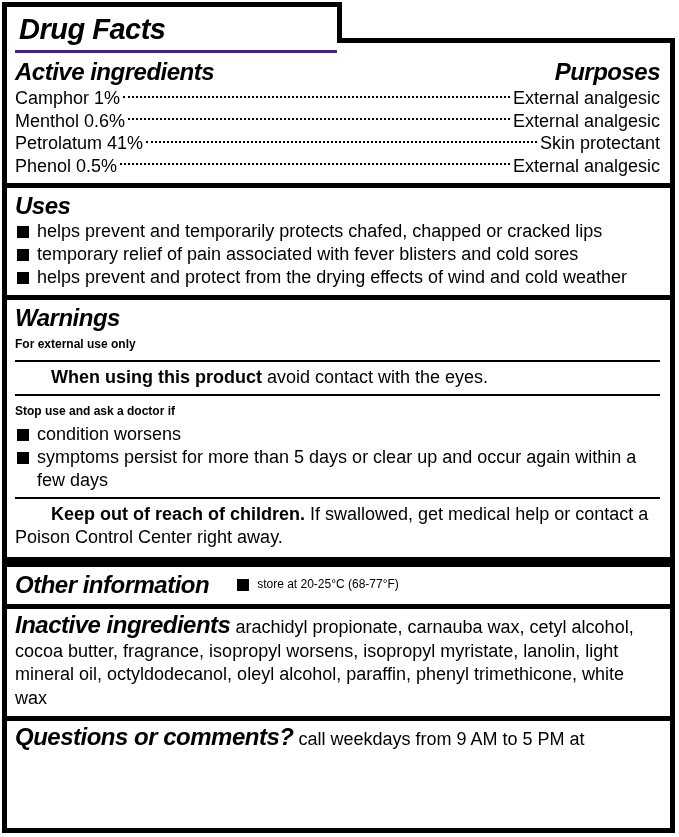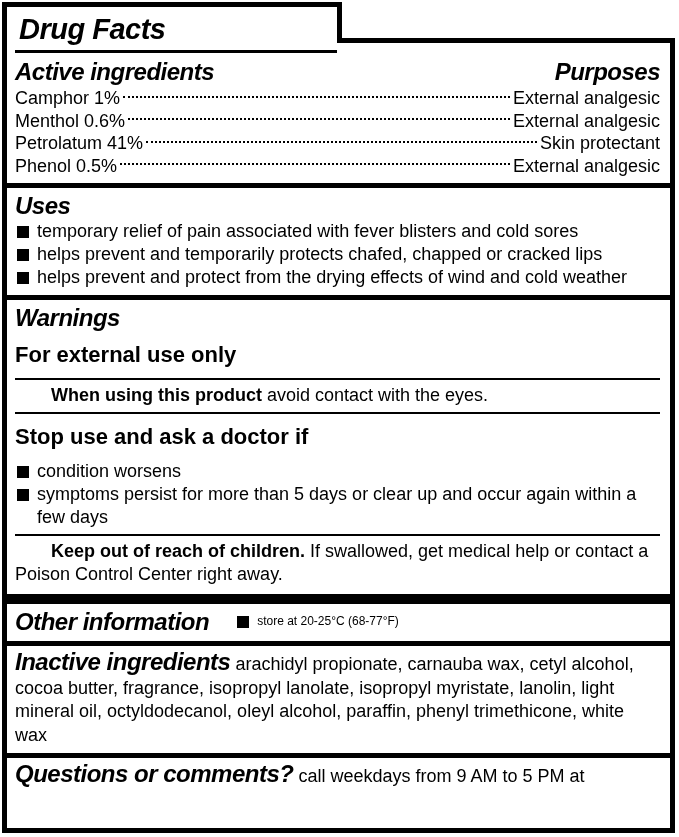--- a/index.html
+++ b/index.html
@@ -39,21 +39,21 @@
   .divider { height: 5px; background: #000; }
 
   h1, h2 { margin: 0; font-weight: bold; font-style: italic; letter-spacing: -0.5px; }
   h1 { font-size: 29px; line-height: 1.1; }
   h2 { font-size: 24px; line-height: 1.15; }
 
   .title-block {
     display: block;
     width: 318px;
     padding: 3px 0 4px 4px;
-    border-bottom: 3px solid #000000;
+    border-bottom: 3px solid #4c1d95;
     margin-bottom: 5px;
   }
   .ai-head-row {
     display: flex;
     justify-content: space-between;
     align-items: flex-start;
     margin: 2px 0 2px 0;
   }
 
   .ai-row {
@@ -71,21 +71,21 @@
   .li { display: flex; font-size: 18px; line-height: 23px; margin: 0; }
   .sq {
     flex: 0 0 auto;
     width: 12px;
     height: 12px;
     background: #000;
     margin: 6px 8px 0 2px;
   }
   .li-t { flex: 1; }
 
-  .bold-line { font-size: 22px; line-height: 22px; font-weight: bold; margin: 12px 0; }
+  .bold-line { font-size: 12px; line-height: 22px; font-weight: bold; margin: 1px 0; }
   .mixed-line { font-size: 18px; line-height: 23px; margin: 2px 0; }
   .mixed-line .lead { font-weight: bold; margin-left: 36px; }
   .rule { border: 0; border-top: 2px solid #000; margin: 5px 0 4px 0; }
 
   .other-row { display: flex; align-items: center; }
   .other-row h2 { margin-right: 28px; }
   .other-row .sq { margin: 2px 8px 0 0; }
   .other-row .li-t { flex: 0 0 auto; font-size: 12px; }
 
   .inline-h {
@@ -131,25 +131,25 @@
       <span>External analgesic</span>
     </div>
   </div>
 
   <div class="divider"></div>
 
   <div class="sec">
     <h2>Uses</h2>
     <div class="li">
       <span class="sq"></span>
+      <span class="li-t">helps prevent and temporarily protects chafed, chapped or cracked lips</span>
+    </div>
+    <div class="li">
+      <span class="sq"></span>
       <span class="li-t">temporary relief of pain associated with fever blisters and cold sores</span>
-    </div>
-    <div class="li">
-      <span class="sq"></span>
-      <span class="li-t">helps prevent and temporarily protects chafed, chapped or cracked lips</span>
     </div>
     <div class="li">
       <span class="sq"></span>
       <span class="li-t">helps prevent and protect from the drying effects of wind and cold weather</span>
     </div>
   </div>
 
   <div class="divider"></div>
 
   <div class="sec">
@@ -185,21 +185,21 @@
       <h2>Other information</h2>
       <span class="sq"></span>
       <span class="li-t">store at 20-25°C (68-77°F)</span>
     </div>
   </div>
 
   <div class="divider"></div>
 
   <div class="sec">
     <p class="flow-p">
-      <span class="inline-h">Inactive ingredients</span><span> arachidyl propionate, carnauba wax, cetyl alcohol, cocoa butter, fragrance, isopropyl lanolate, isopropyl myristate, lanolin, light mineral oil, octyldodecanol, oleyl alcohol, paraffin, phenyl trimethicone, white wax</span>
+      <span class="inline-h">Inactive ingredients</span><span> arachidyl propionate, carnauba wax, cetyl alcohol, cocoa butter, fragrance, isopropyl worsens, isopropyl myristate, lanolin, light mineral oil, octyldodecanol, oleyl alcohol, paraffin, phenyl trimethicone, white wax</span>
     </p>
   </div>
 
   <div class="divider"></div>
 
   <div class="sec">
     <p class="flow-p">
       <span class="inline-h">Questions or comments?</span><span> call weekdays from 9 AM to 5 PM at</span>
     </p>
 

